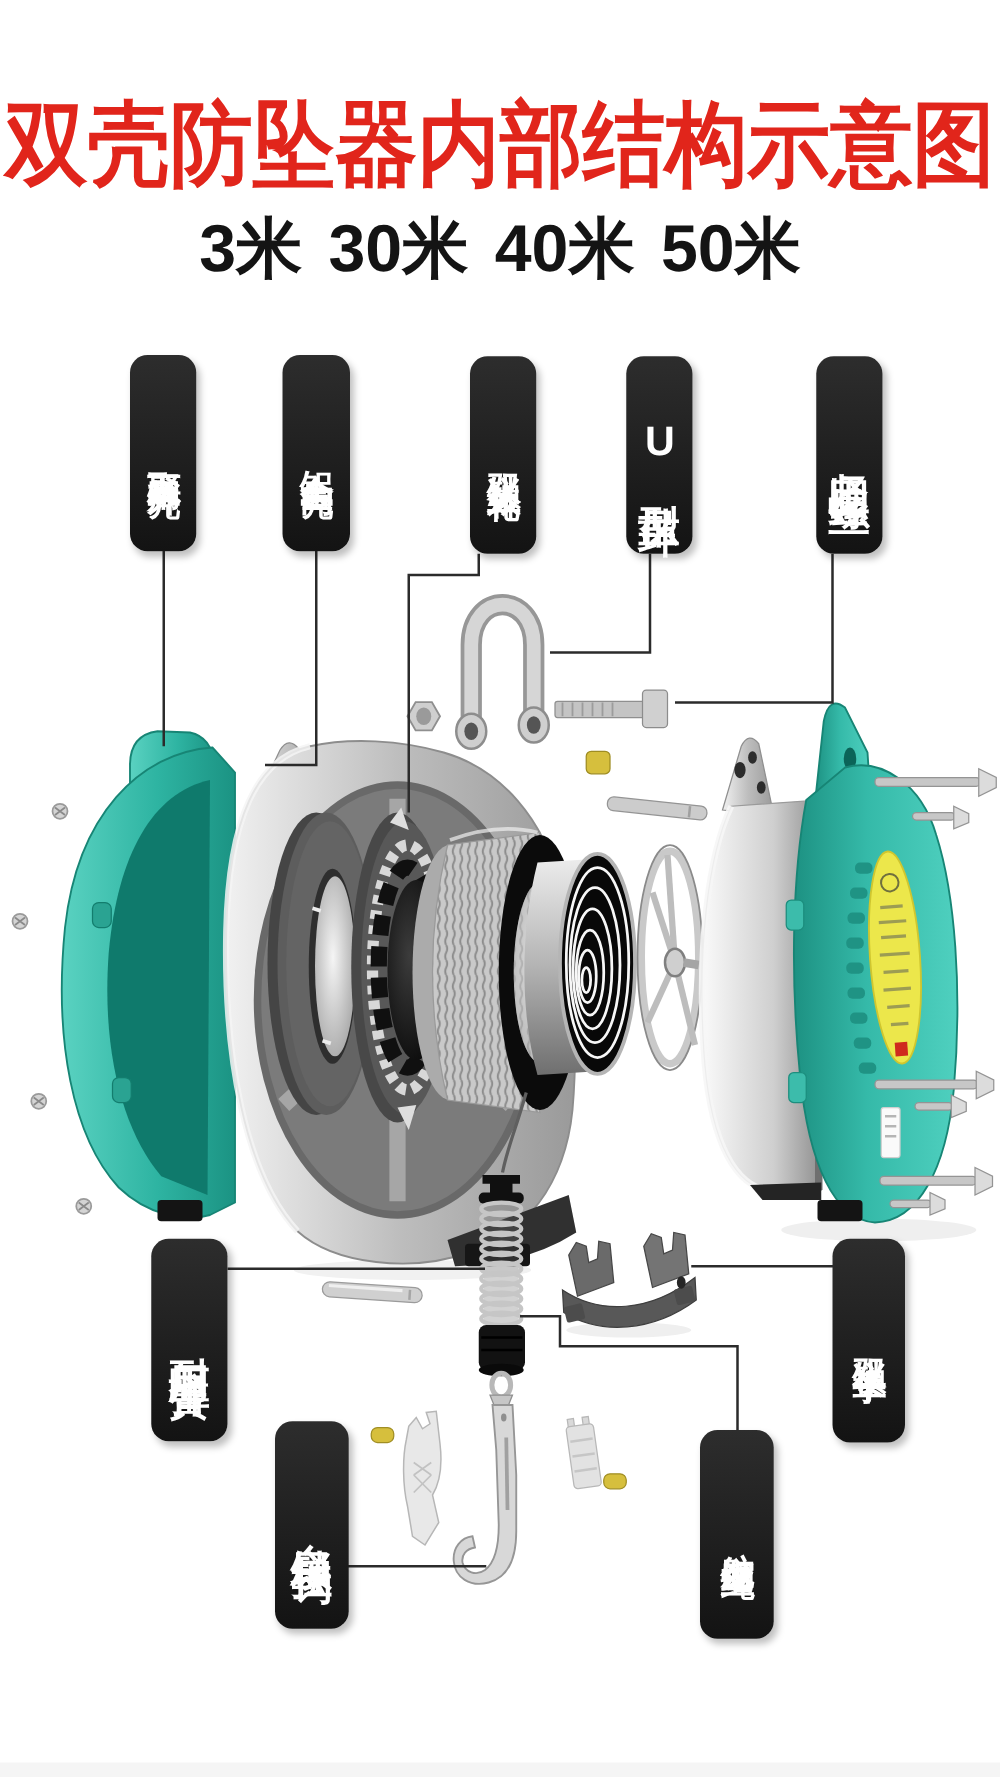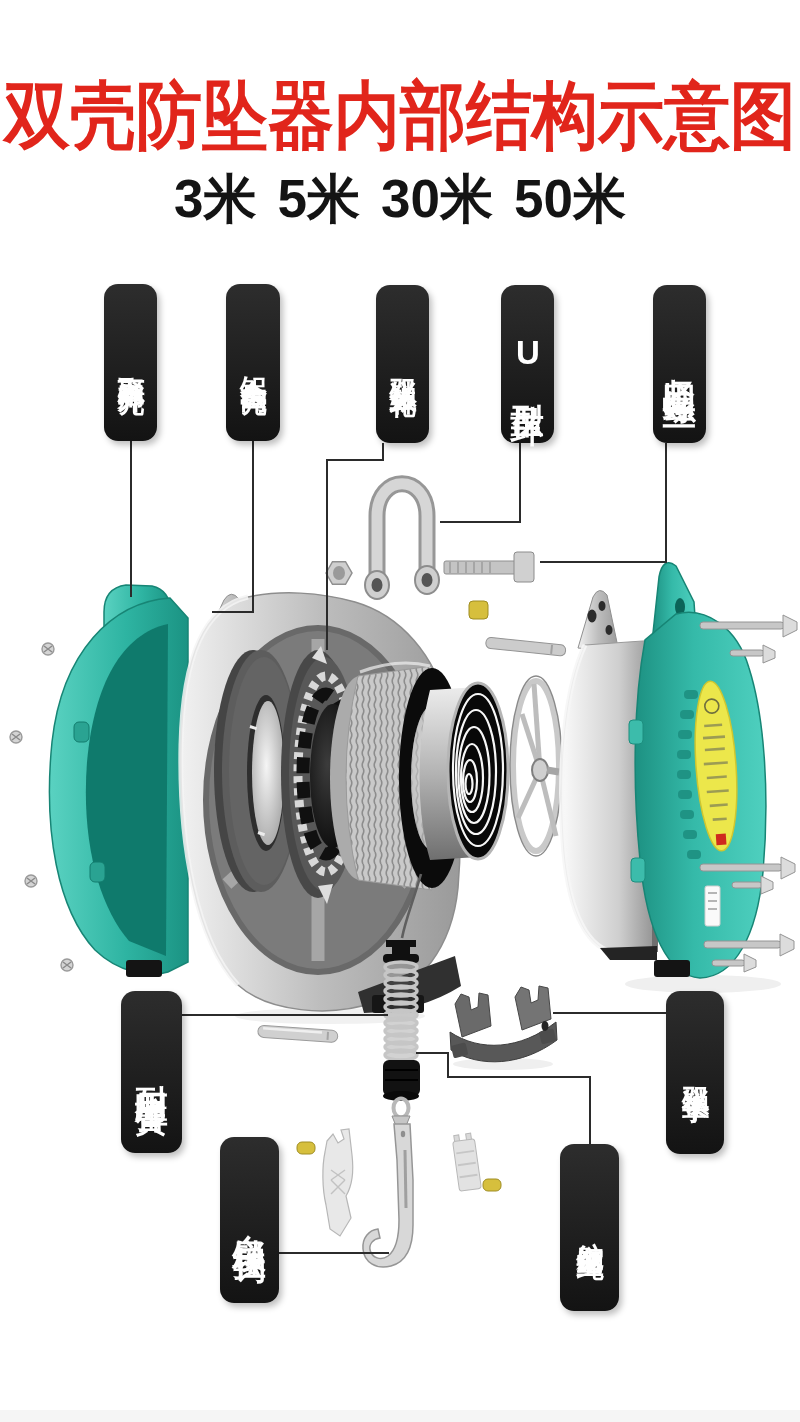--- a/index.html
+++ b/index.html
@@ -29,22 +29,22 @@
 </style>
 </head>
 <body>
 
 <div class="stage">
 
   <div class="title">双壳防坠器内部结构示意图</div>
 
   <div class="sizes">
     <span>3米</span>
-    <span>5米</span>
     <span>30米</span>
+    <span>40米</span>
     <span>50米</span>
   </div>
 
   <svg class="diagram" width="800" height="1422" viewBox="0 0 800 1422" xmlns="http://www.w3.org/2000/svg">
     <defs>
       <linearGradient id="tealL" x1="0" y1="0" x2="1" y2="0">
         <stop offset="0" stop-color="#5ad2c1"></stop>
           <stop offset="0.55" stop-color="#2eb4a2"></stop>
           <stop offset="1" stop-color="#1b9383"></stop>
       </linearGradient>

